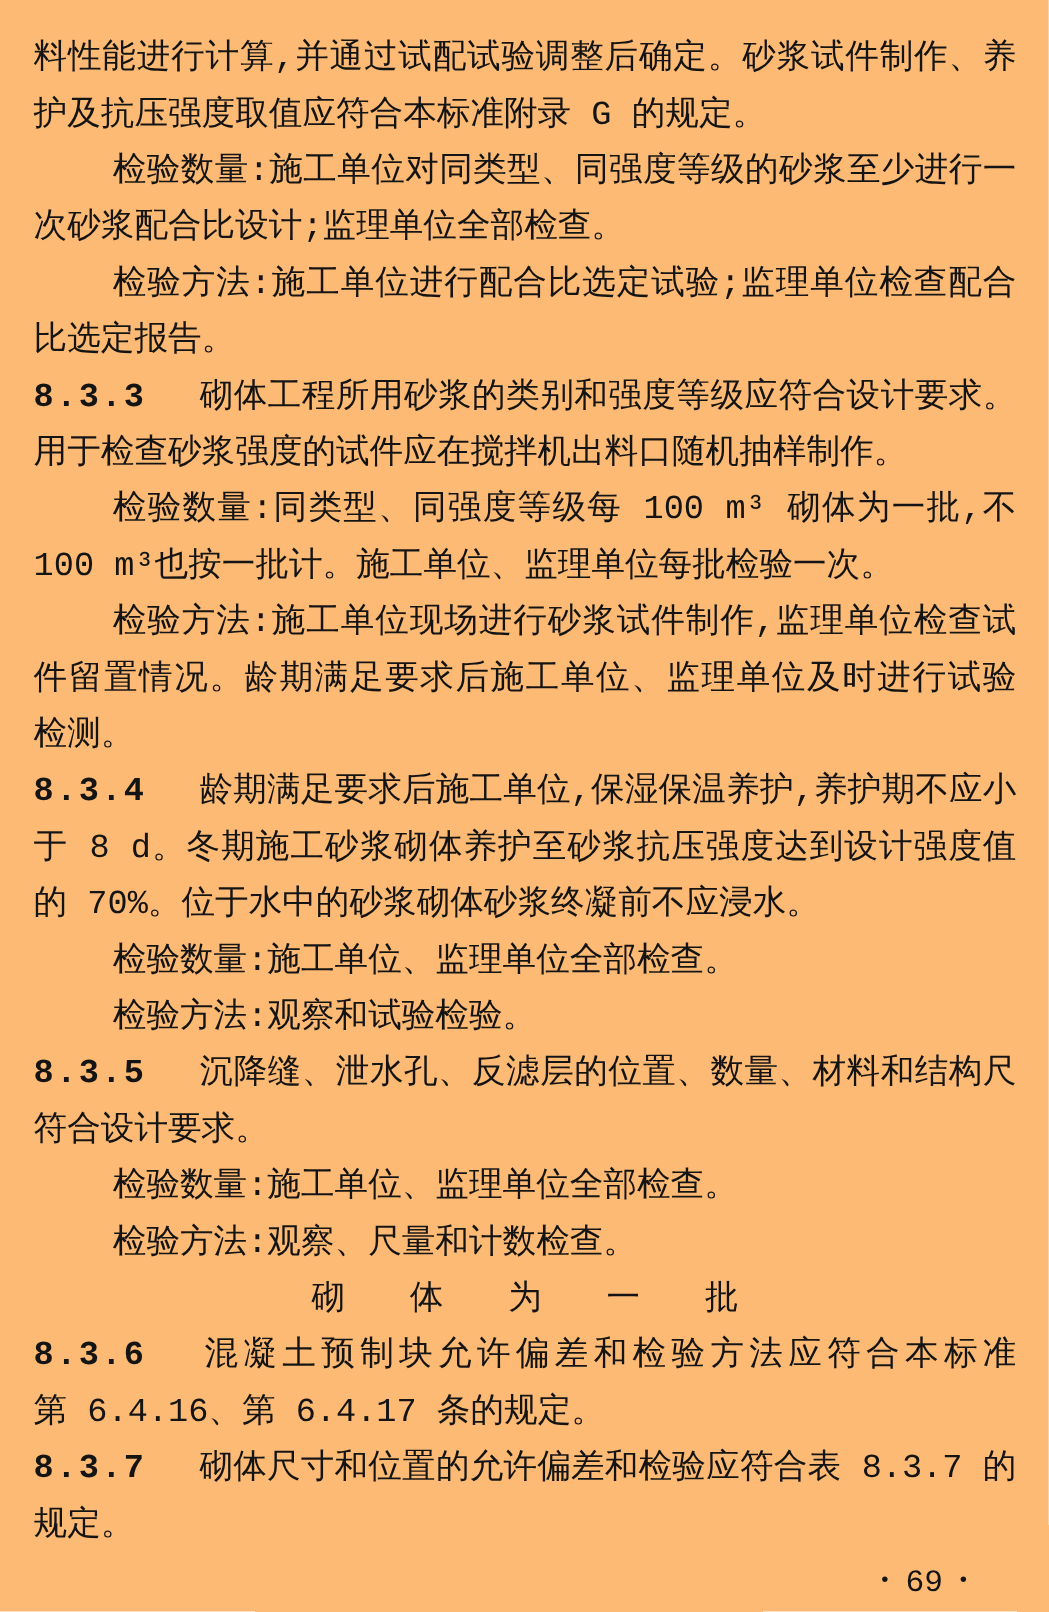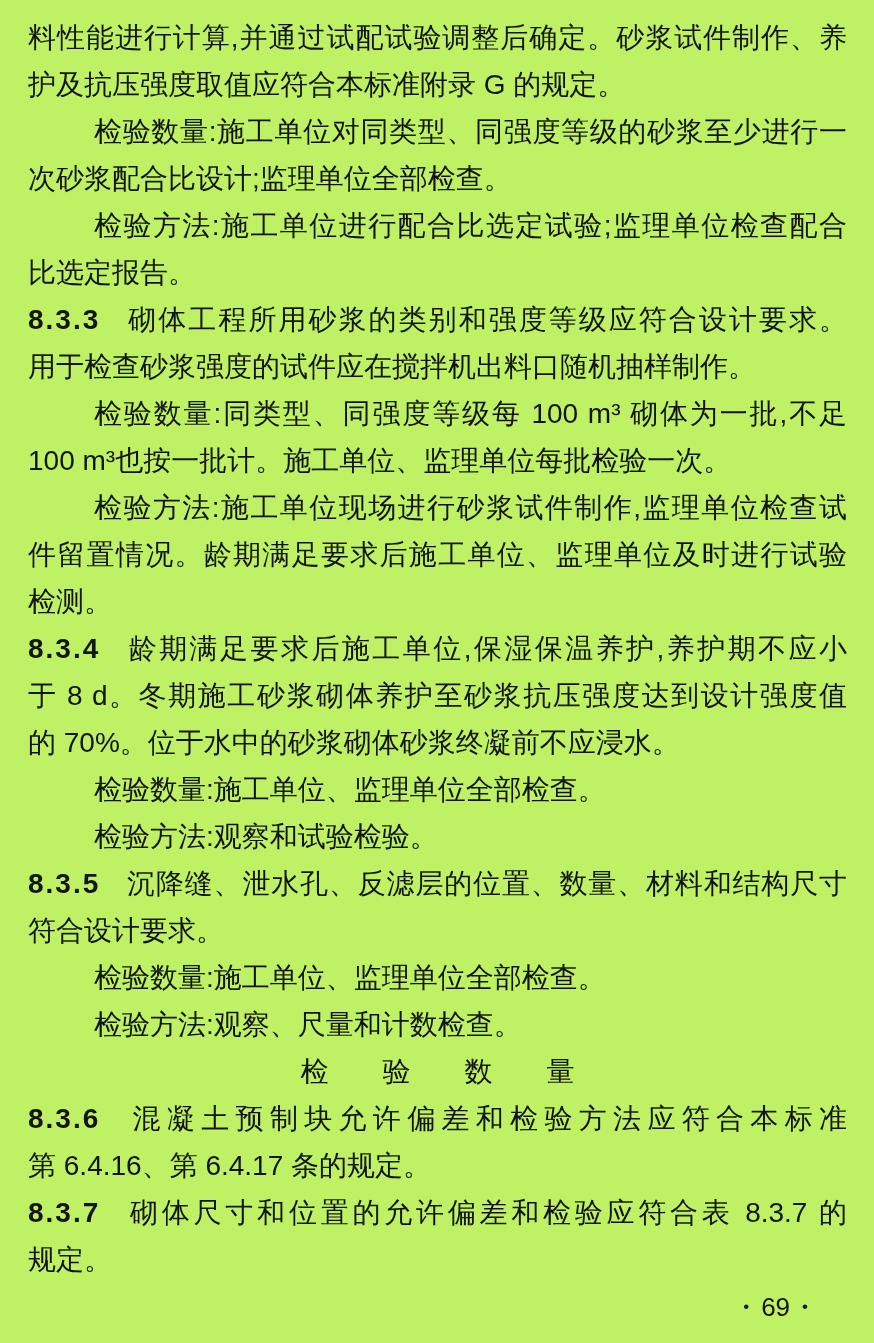--- a/index.html
+++ b/index.html
@@ -1,44 +1,44 @@
 <!DOCTYPE html>
 <html><head>
 <meta charset="utf-8">
 <style>
   html, body { margin: 0; padding: 0; background: #ffffff; }
   .page {
     position: relative;
     width: 874px;
     height: 1343px;
     box-sizing: border-box;
-    background: #bef264;
+    background: #fdba74;
     color: #141414;
-    padding: 14px 27px 0 28px;
-    font-family: Liberation Sans, sans-serif;
+    padding: 26px 27px 0 28px;
+    font-family: Liberation Mono, monospace;
     font-size: 28px;
     overflow: hidden;
   }
   .line {
     height: 47px;
     line-height: 47px;
     overflow: hidden;
   }
   
   .just {
     text-align: justify;
     text-align-last: justify;
   }
   
   .indent { text-indent: 66px; }
   
   .num {
     font-weight: bold;
     letter-spacing: 2px;
-    margin-right: 26px;
+    margin-right: 44px;
     white-space: nowrap;
   }
   
   .heading {
     text-align: center;
     letter-spacing: 54px;
     text-indent: 54px;
   }
   .pagenum {
     text-align: right;
@@ -81,21 +81,21 @@
   <div class="line indent">检验数量:施工单位、监理单位全部检查。</div>
   <div class="line indent">检验方法:观察和试验检验。</div>
 
   <div class="line just sect">
     <span class="num">8.3.5</span><span class="txt">沉降缝、泄水孔、反滤层的位置、数量、材料和结构尺寸应</span>
   </div>
   <div class="line">符合设计要求。</div>
   <div class="line indent">检验数量:施工单位、监理单位全部检查。</div>
   <div class="line indent">检验方法:观察、尺量和计数检查。</div>
 
-  <div class="line heading">检验数量</div>
+  <div class="line heading">砌体为一批</div>
 
   <div class="line just sect">
     <span class="num">8.3.6</span><span class="txt">混凝土预制块允许偏差和检验方法应符合本标准</span>
   </div>
   <div class="line">第 6.4.16、第 6.4.17 条的规定。</div>
 
   <div class="line just sect">
     <span class="num">8.3.7</span><span class="txt">砌体尺寸和位置的允许偏差和检验应符合表 8.3.7 的</span>
   </div>
   <div class="line">规定。</div>

